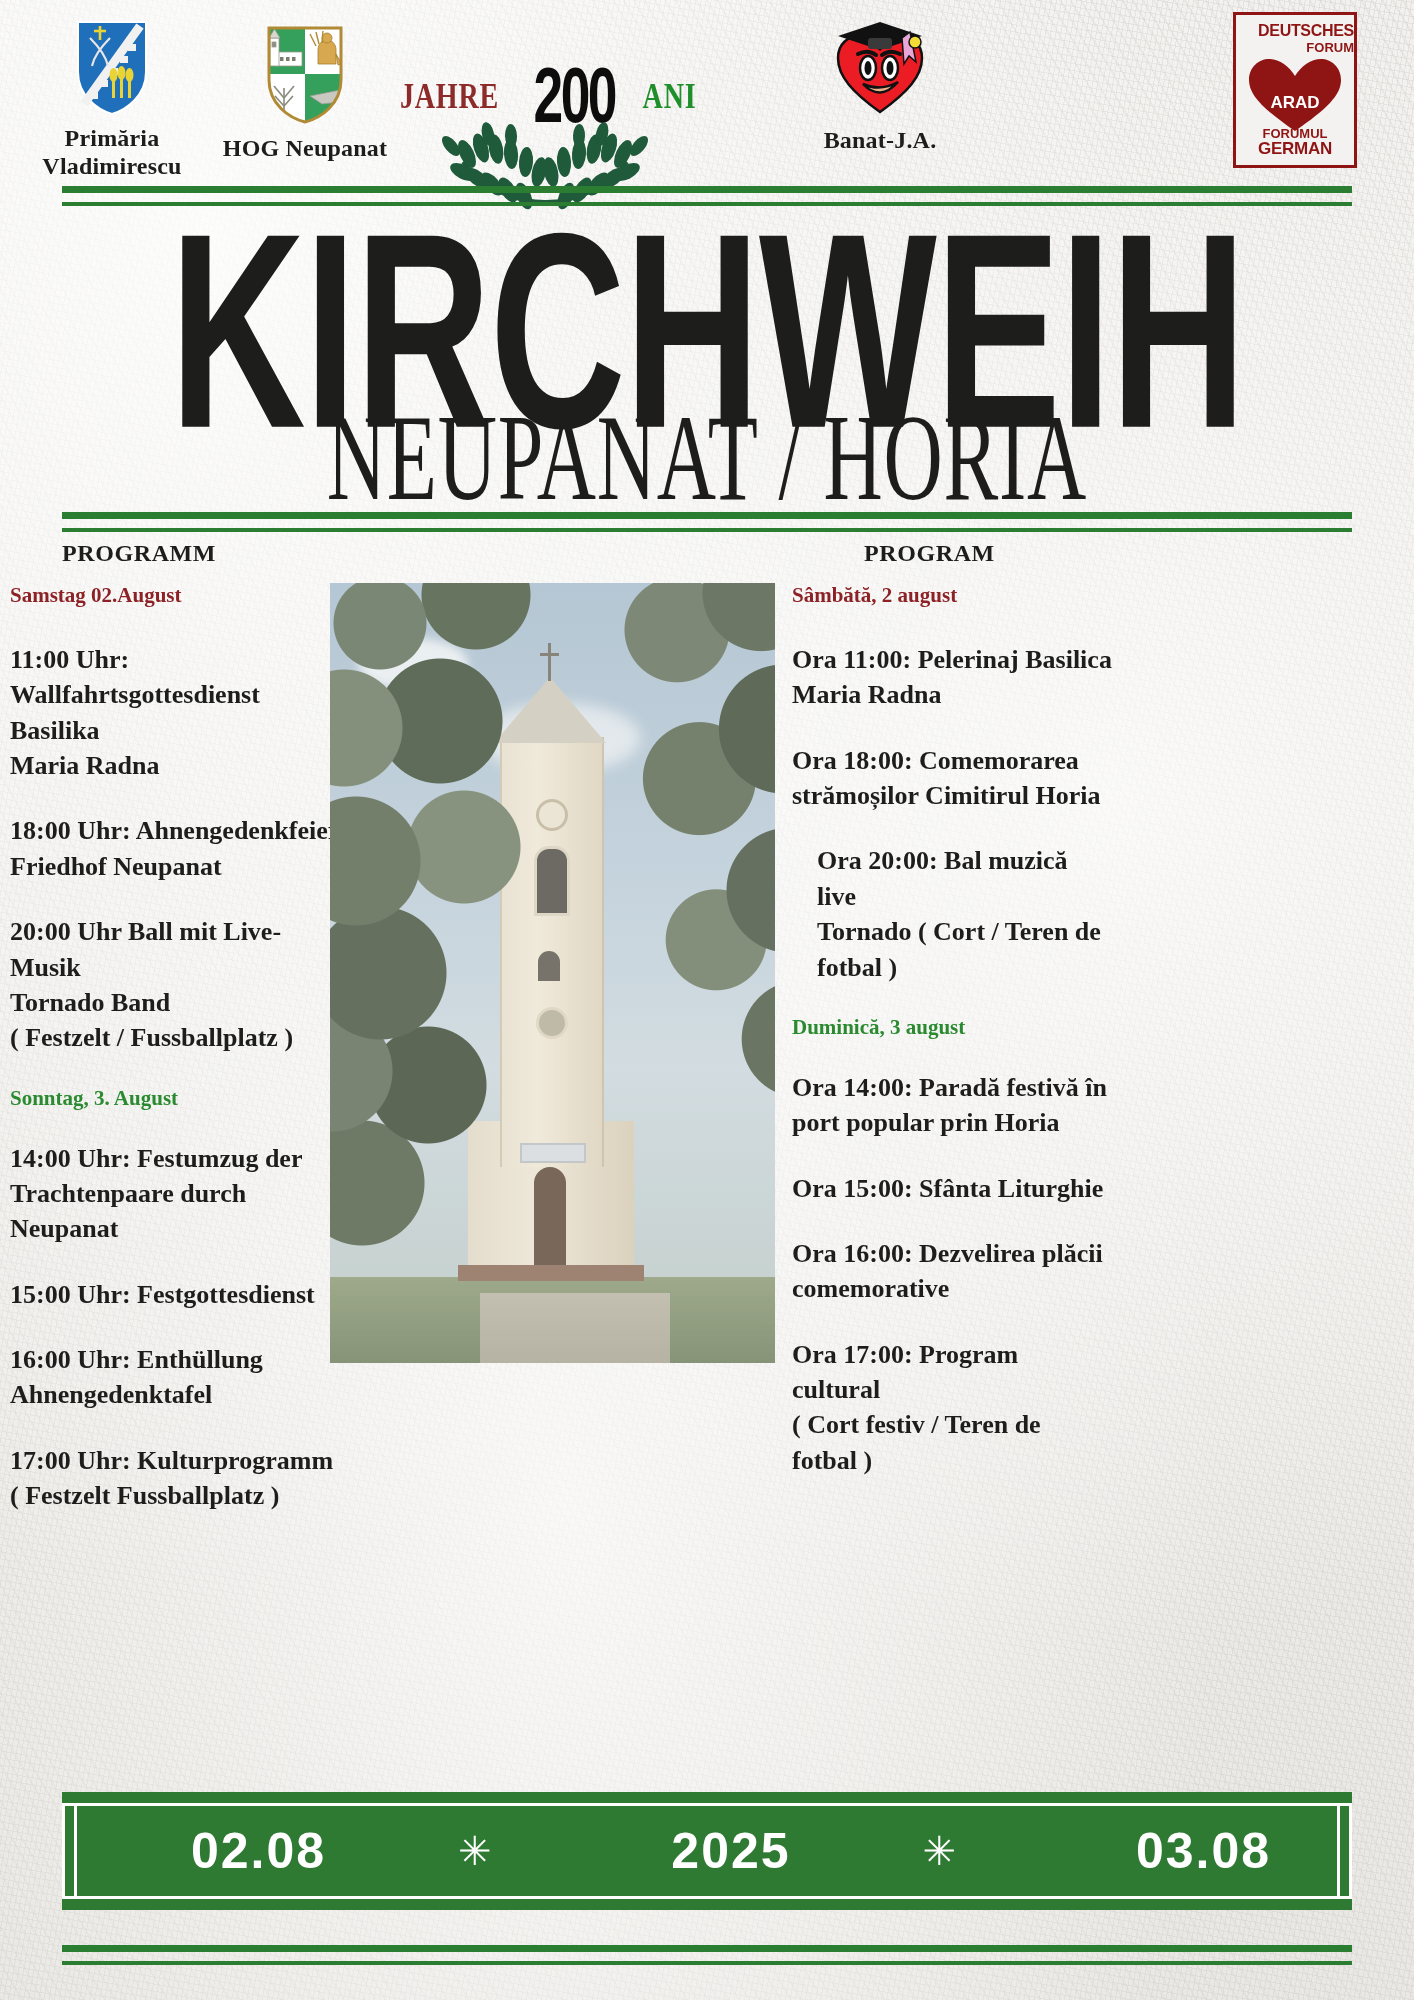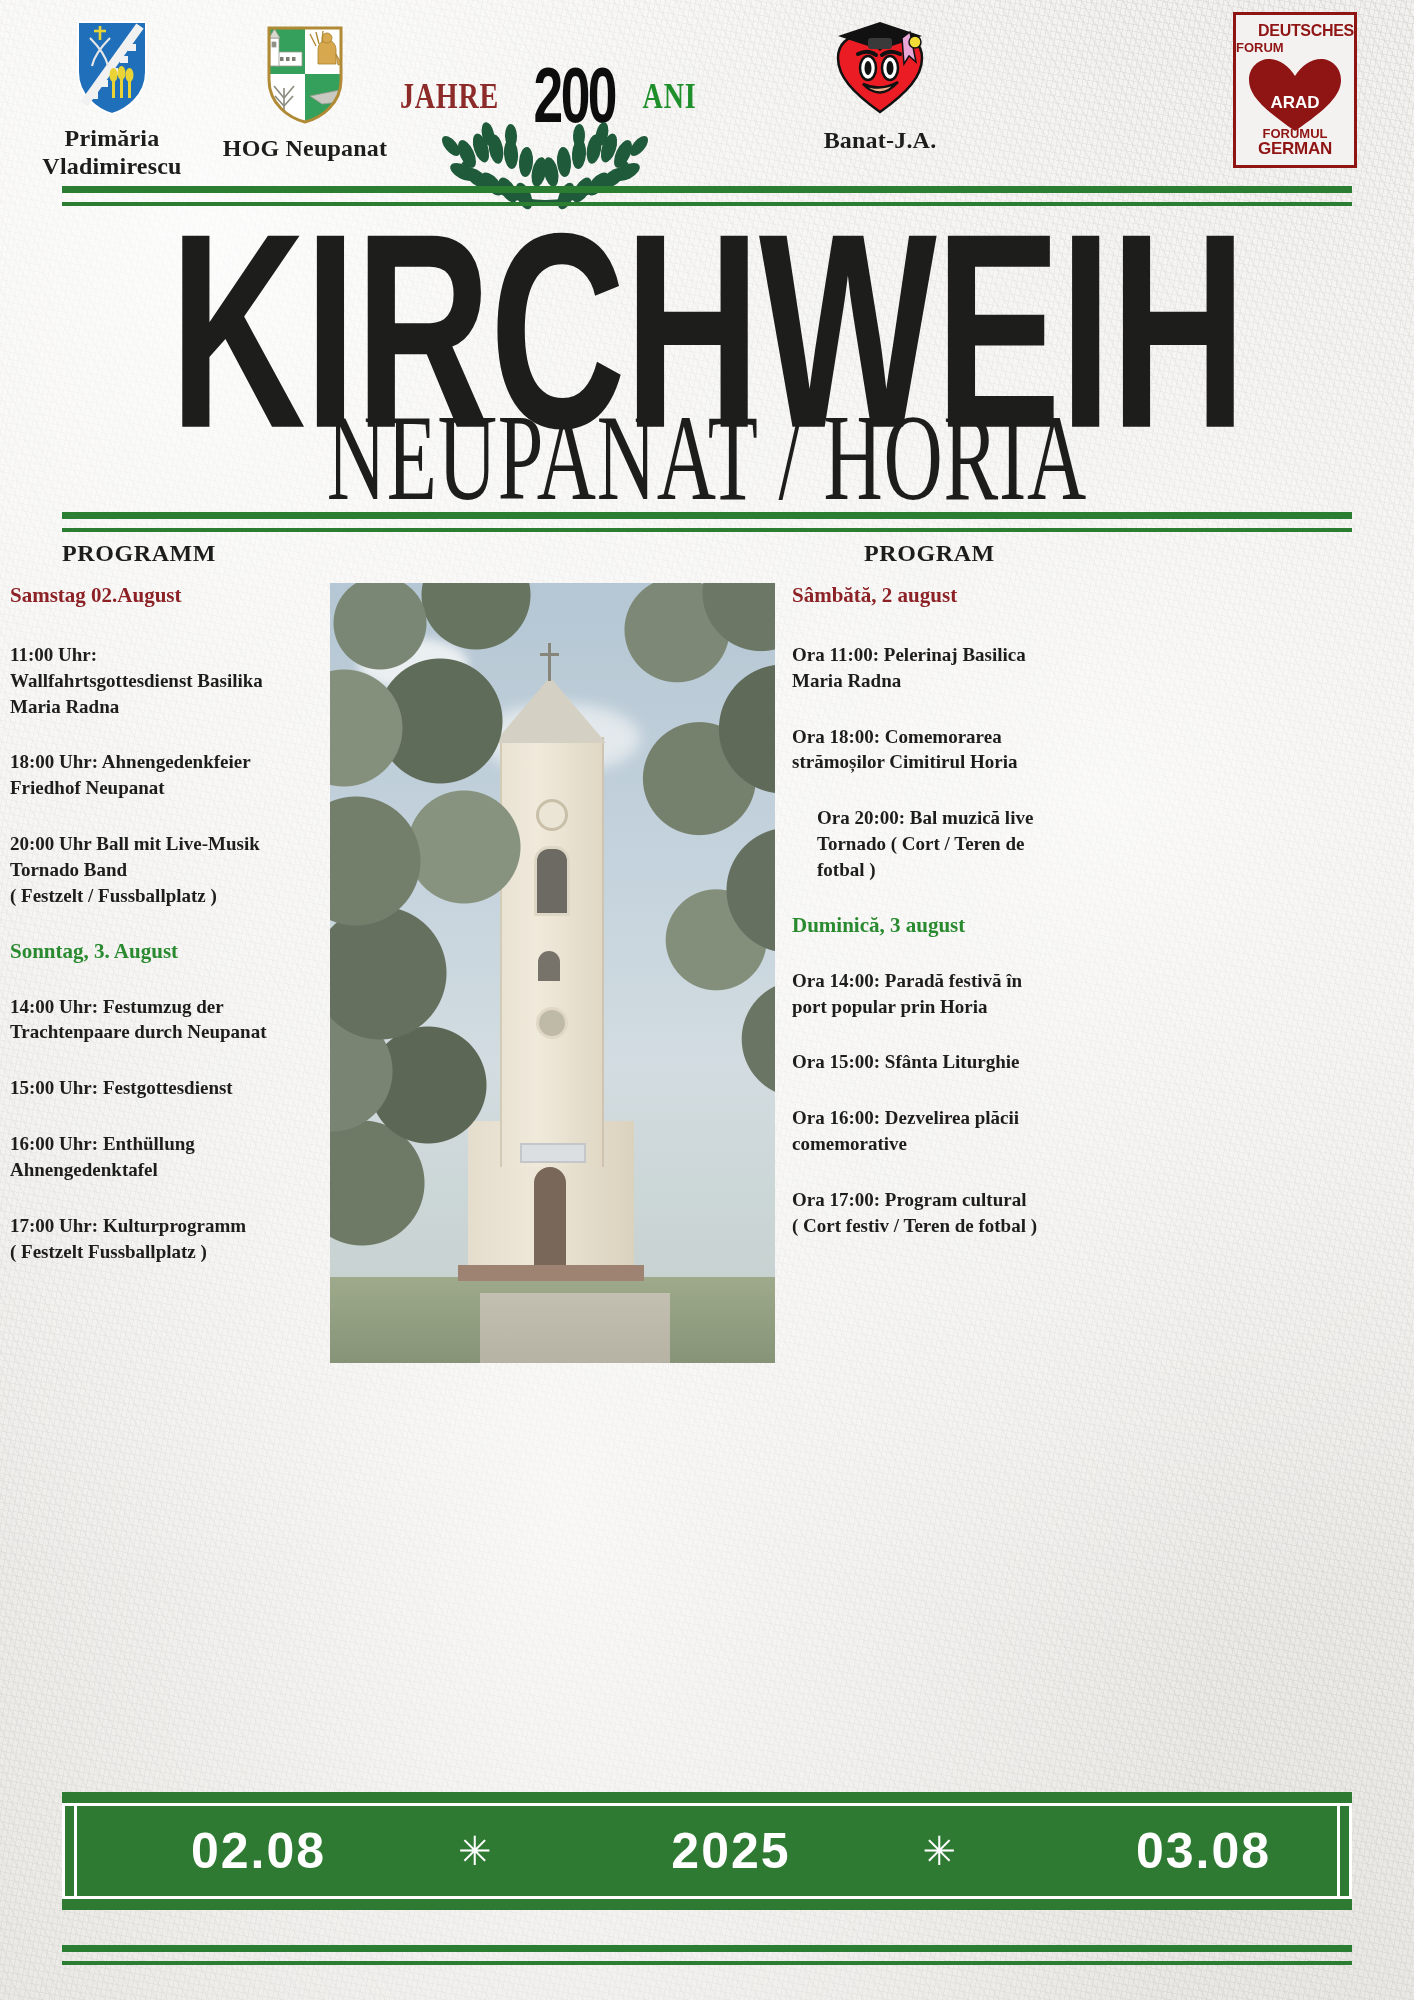--- a/index.html
+++ b/index.html
@@ -108,21 +108,21 @@
   }
   .dfa-t1 {
     position: absolute; top: 7px; left: 0; width: 100%;
     text-align: right;
     font-family: "Liberation Sans", sans-serif;
     font-weight: bold; font-size: 16px; color: #8f1414;
     letter-spacing: -0.3px;
   }
   .dfa-t2 {
     position: absolute; top: 25px; left: 0; width: 100%;
-    text-align: left;
+    text-align: right;
     font-family: "Liberation Sans", sans-serif;
     font-weight: bold; font-size: 13px; color: #8f1414;
   }
   .dfa-t3 {
     position: absolute; bottom: 24px; left: 0; width: 100%;
     text-align: center;
     font-family: "Liberation Sans", sans-serif;
     font-weight: bold; font-size: 13px; color: #8f1414;
   }
   .dfa-t4 {
@@ -208,21 +208,21 @@
     margin: 0 0 34px 0;
   }
   .day-sun {
     font-weight: bold;
     font-size: 21px;
     color: #2a8a2f;
     margin: 0 0 30px 0;
   }
   .item {
     font-weight: bold;
-    font-size: 19px;
+    font-size: 26px;
     line-height: 1.36;
     color: #1d1d1b;
     margin: 0 0 30px 0;
   }
   .item:last-child { margin-bottom: 0; }
 
   
   .photo {
     position: absolute;
     left: 330px;

